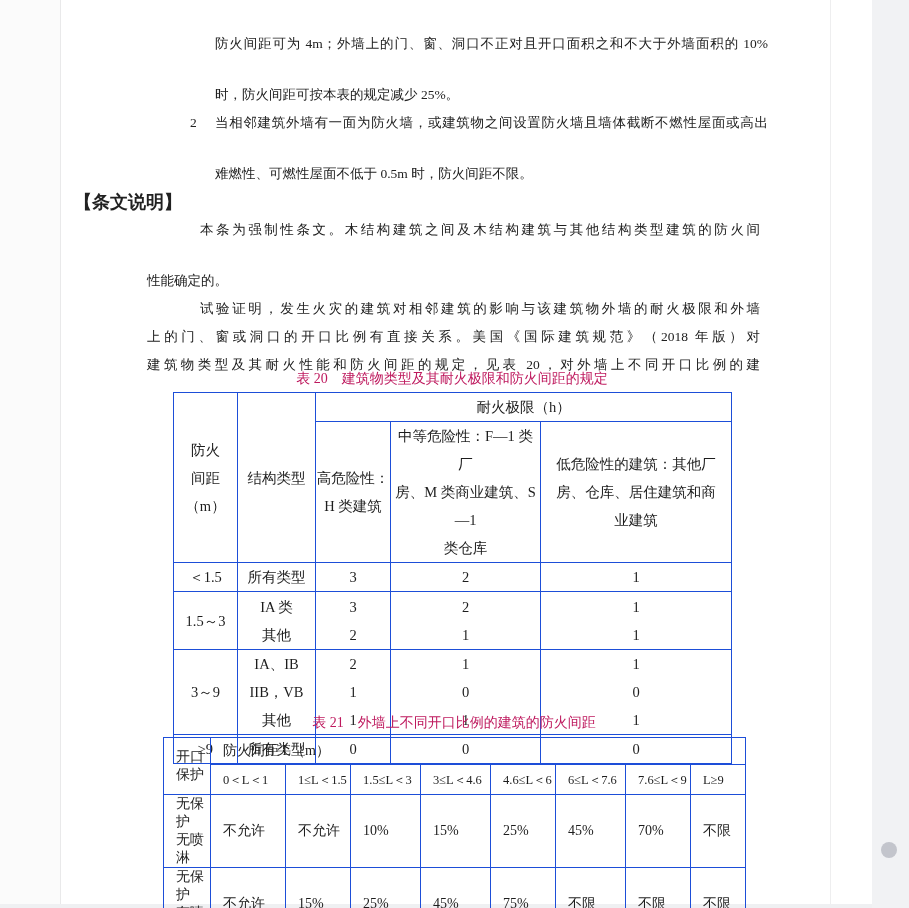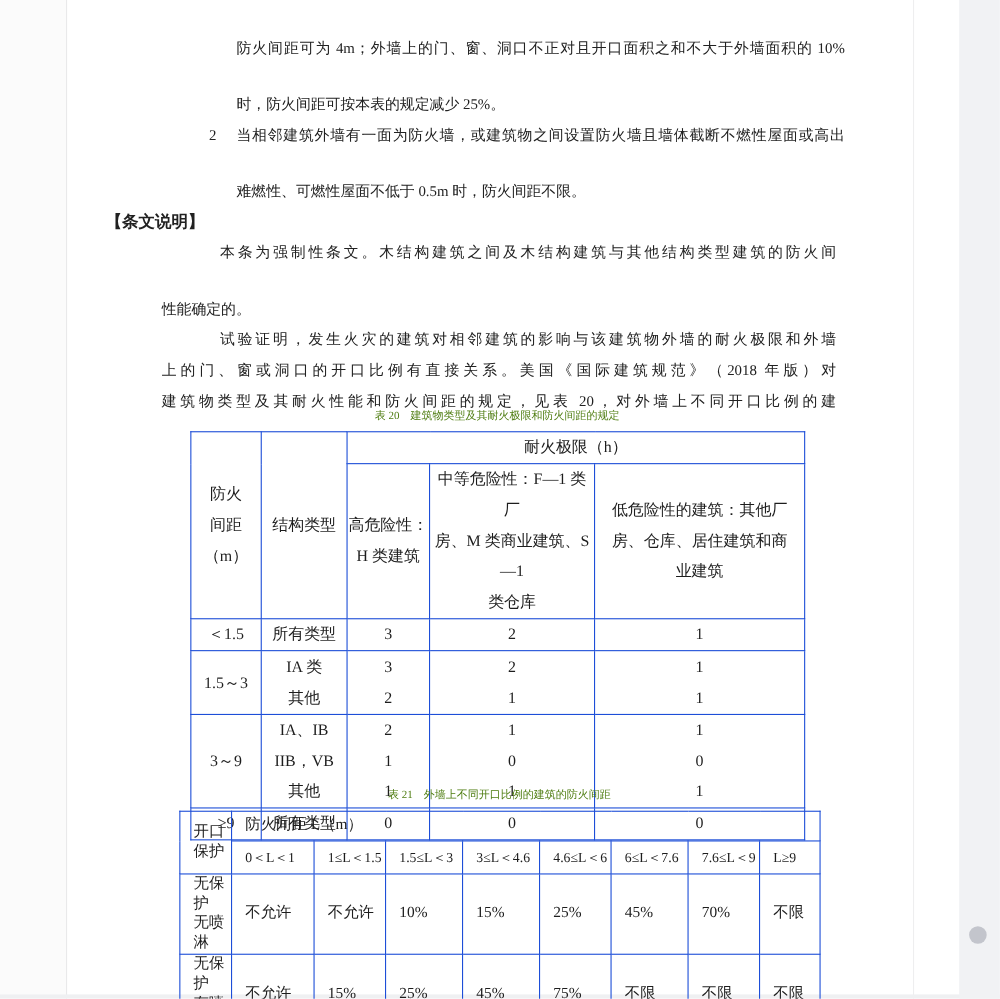--- a/index.html
+++ b/index.html
@@ -16,27 +16,27 @@
   .dot{position:absolute;left:881px;top:842px;width:16px;height:16px;border-radius:50%;background:#c3c5cc;}
 
   
   .textflow{position:absolute;left:0;top:30px;width:802px;font-size:13.5px;}
   .line{height:28px;line-height:28px;position:relative;
         text-align:justify;text-align-last:justify;}
   .line.lastline{text-align-last:left;margin-top:23px;}
   .hang{margin-left:215px;width:553px;}
   .para{margin-left:147px;width:613px;box-sizing:border-box;}
   .para.first{padding-left:53px;}
-  .heading{margin-left:96px;width:620px;font-weight:bold;font-size:15px;
+  .heading{margin-left:74px;width:620px;font-weight:bold;font-size:18px;
            text-align:left;text-align-last:left;}
   .item-num{position:absolute;left:-25px;top:0;}
 
   
   .tcaption{position:absolute;height:27px;line-height:27px;text-align:center;
-            text-align-last:center;font-size:10px;color:#4d7c0f;}
+            text-align-last:center;font-size:14px;color:#be185d;}
   #cap20{left:173px;top:365px;width:558px;}
   #cap21{left:163px;top:709px;width:582px;}
 
   
   table{border-collapse:collapse;table-layout:fixed;position:absolute;
         font-size:14.5px;color:#1d1d1d;}
   td{border:1px solid #1d4ed8;vertical-align:middle;white-space:pre-line;
      padding:0;overflow:hidden;}
   #t20{left:173px;top:392px;width:558px;}
   #t20 td{text-align:center;line-height:28px;}

